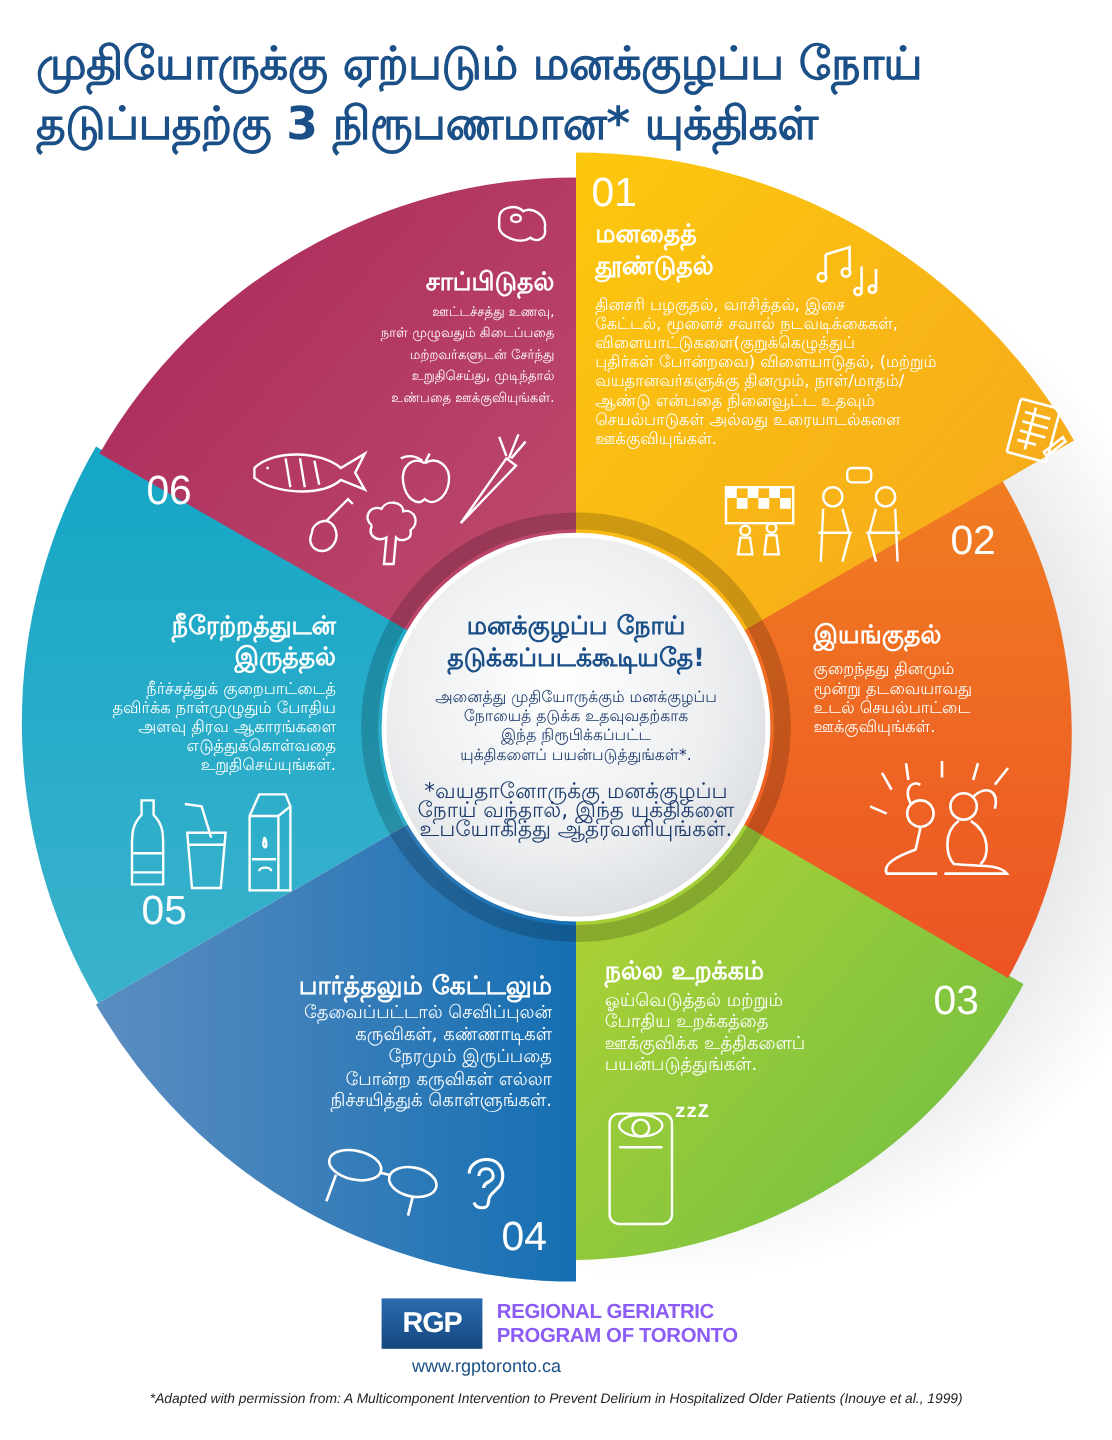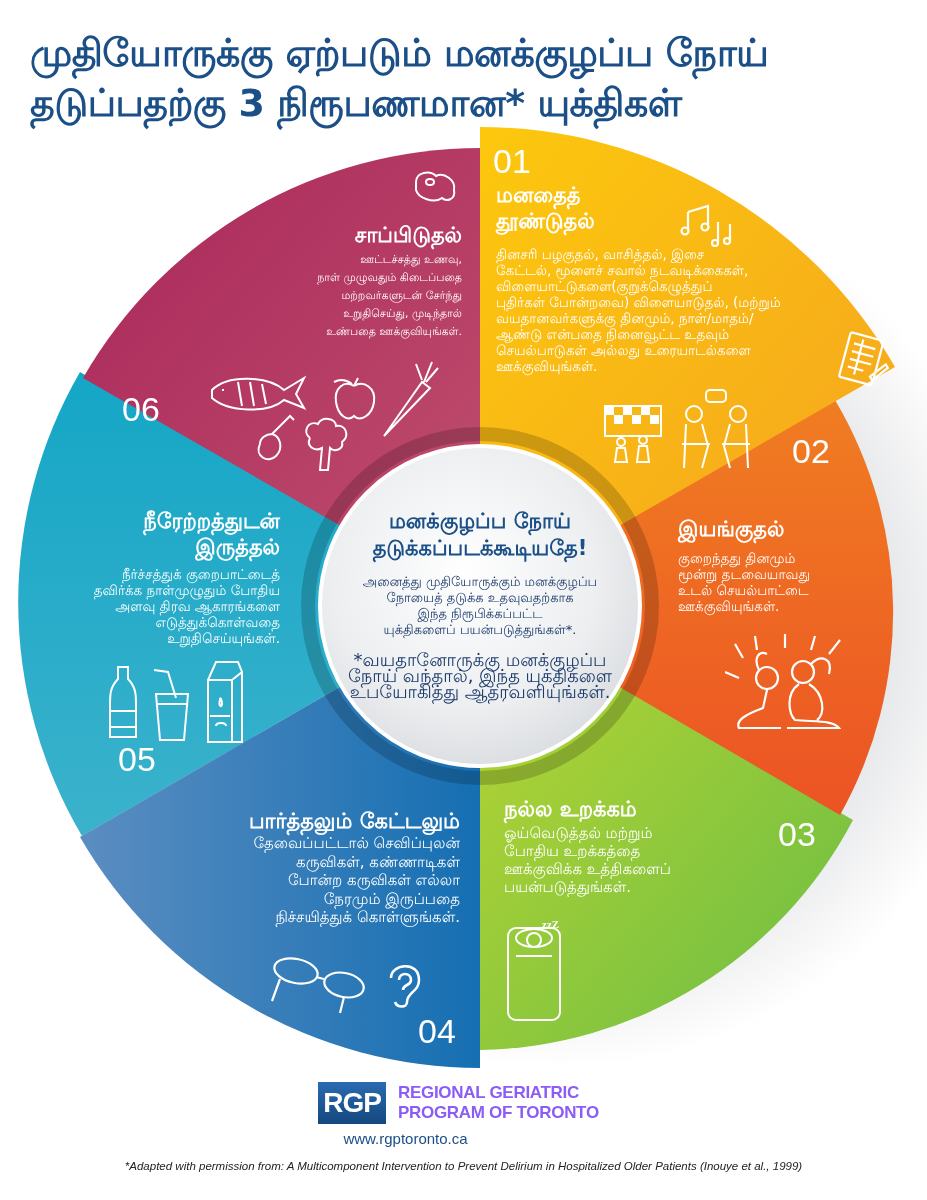--- a/index.html
+++ b/index.html
@@ -29,23 +29,23 @@
     color: #1b4f87;
   }
   .center-head { font-weight: bold; font-size: 21px; line-height: 27px; }
   .center-body { font-size: 13px; line-height: 16px; margin-top: 12px; color: #1b3a6b; }
   .center-note { font-size: 18px; line-height: 16px; margin-top: 14px; color: #1b3a6b; }
   .icon { position: absolute; }
   .logo {
     position: absolute; left: 318px; top: 1082px; display: flex; align-items: center;
   }
   .logo-box {
-    width: 68px; height: 42px; background: linear-gradient(#2a6bb0, #15477f);
+    width: 84px; height: 42px; background: linear-gradient(#2a6bb0, #15477f);
     color: #fff; font-family: "Liberation Sans", sans-serif; font-weight: bold;
-    font-size: 28px; display: flex; align-items: center; justify-content: center;
+    font-size: 24px; display: flex; align-items: center; justify-content: center;
     letter-spacing: -1px;
   }
   .logo-text {
     margin-left: 12px; color: #8b5cf6; font-family: "Liberation Sans", sans-serif;
     font-weight: bold; font-size: 17px; line-height: 20px; letter-spacing: -0.3px;
   }
   .url {
     position: absolute; left: 0; width: 811px; top: 1130px; text-align: center;
     color: #1b4f87; font-family: "Liberation Sans", sans-serif; font-size: 15px;
   }
@@ -206,30 +206,30 @@
   </div>
 </div>
 <svg class="icon" style="left:506px;top:924px" width="62" height="100">
   <g fill="none" stroke="#fff" stroke-width="2">
     <rect x="2" y="4" width="52" height="92" rx="8"></rect>
     <ellipse cx="28" cy="14" rx="18" ry="9"></ellipse>
       <circle cx="28" cy="16" r="7"></circle>
     <path d="M10,32 H46"></path>
   </g>
 </svg>
-<div class="seg-text" style="left:542px; top:918px; font-size:11px; font-weight:bold; font-family:Liberation Serif, serif;">zzZ</div>
+<div class="seg-text" style="left:562px; top:918px; font-size:16px; font-weight:bold; font-family:Liberation Mono, monospace;">zzZ</div>
 
 <div class="seg-num" style="left:418px; top:1012px;">04</div>
 <div class="seg-text right" style="left:100px; width:360px; top:808px;">
   <div class="seg-head">பார்த்தலும் கேட்டலும்</div>
   <div class="seg-body" style="font-size:15px; line-height:18.5px;">
     <div>தேவைப்பட்டால் செவிப்புலன்</div>
     <div>கருவிகள், கண்ணாடிகள்</div>
+    <div>நேரமும் இருப்பதை</div>
     <div>போன்ற கருவிகள் எல்லா</div>
-    <div>நேரமும் இருப்பதை</div>
     <div>நிச்சயித்துக் கொள்ளுங்கள்.</div>
   </div>
 </div>
 <svg class="icon" style="left:270px;top:955px" width="100" height="60">
   <g fill="none" stroke="#fff" stroke-width="2.2">
     <ellipse cx="26" cy="16" rx="22" ry="12" transform="rotate(12 26 16)"></ellipse>
     <ellipse cx="74" cy="30" rx="20" ry="12" transform="rotate(12 74 30)"></ellipse>
     <path d="M46,22 L54,24 M10,24 L2,46 M74,42 L70,58"></path>
   </g>
 </svg>

